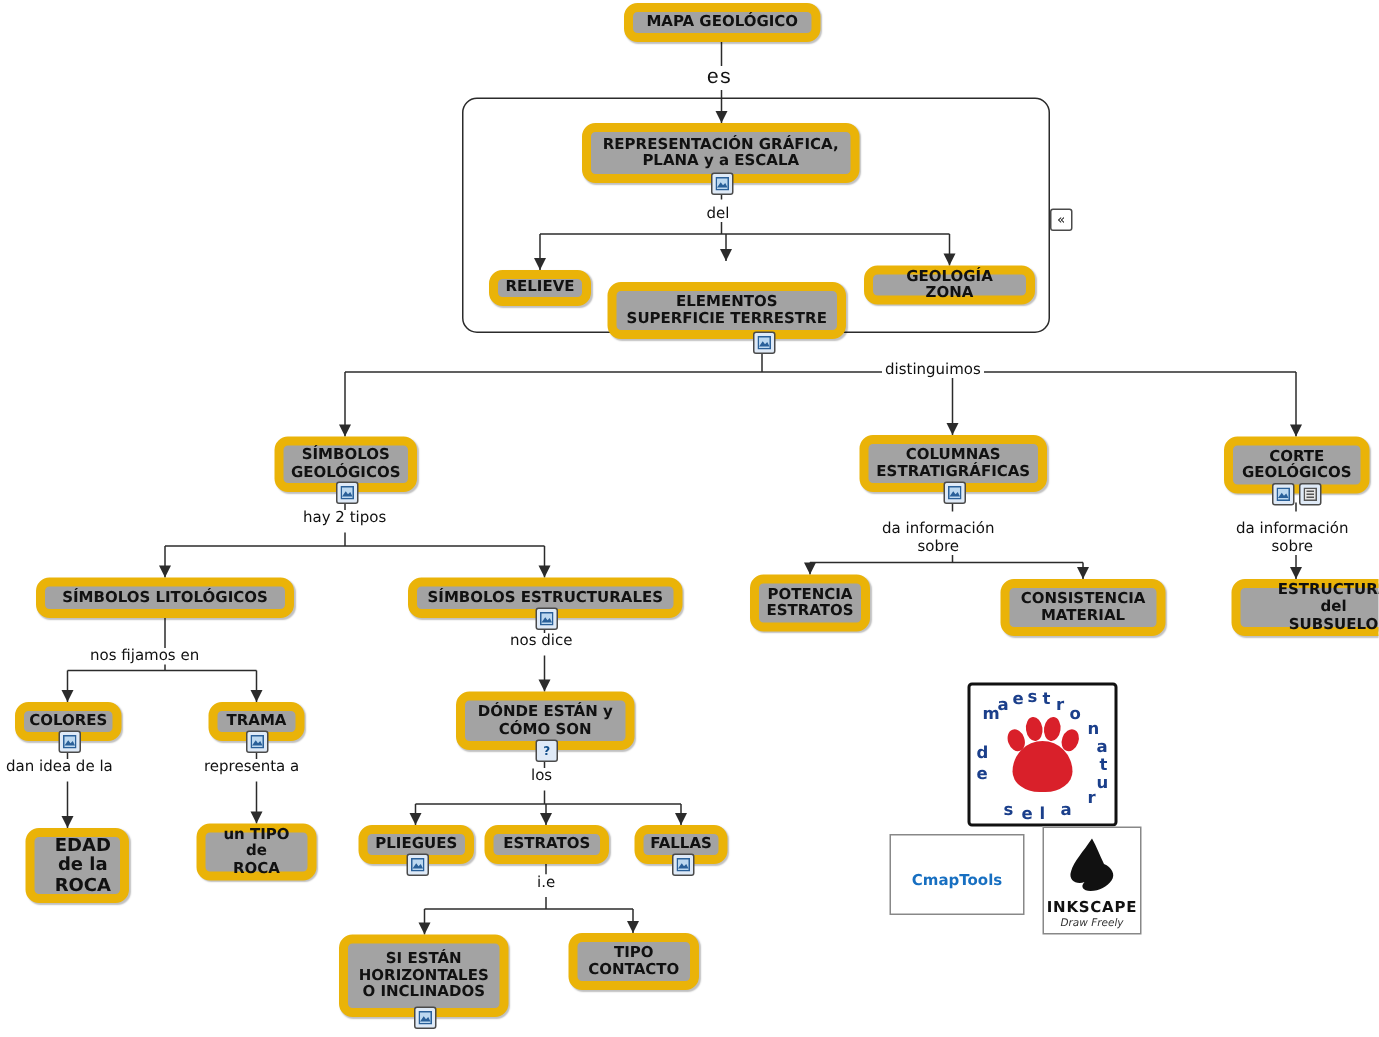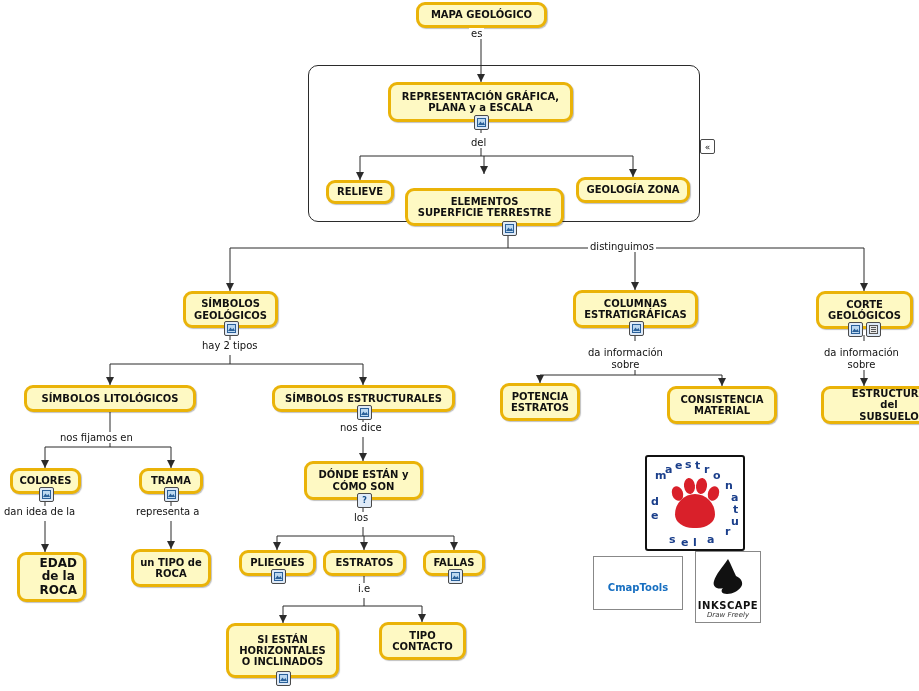--- a/index.html
+++ b/index.html
@@ -8,22 +8,22 @@
     background:#ffffff;
     font-family:"DejaVu Sans", sans-serif;
     position:relative;
     overflow:hidden;
   }
   #canvas{position:absolute;inset:0;}
   svg.lines{position:absolute;left:0;top:0;width:919px;height:691px;pointer-events:none;}
   .node{
     position:absolute;
     box-sizing:border-box;
-    background:#fef9c3;
-    border:3px solid #eab308;
+    background:#a3a3a3;
+    border:6px solid #eab308;
     border-radius:9px;
     color:#111111;
     font-weight:bold;
     text-align:center;
     display:flex;
     align-items:center;
     justify-content:center;
     line-height:1.12;
     padding:3px 6px;
     box-shadow:1px 1px 1px rgba(0,0,0,.25);
@@ -285,21 +285,21 @@
   </div>
 
   <div class="node" style="left:226px;top:623px;width:113px;height:55px;font-size:10px;">
     <span>SI ESTÁN<br>HORIZONTALES<br>O INCLINADOS</span>
   </div>
 
   <div class="node" style="left:379px;top:622px;width:87px;height:38px;font-size:10px;">
     <span>TIPO<br>CONTACTO</span>
   </div>
 
-  <div class="lbl" style="left:469px;top:28px;font-size:10px;">es</div>
+  <div class="lbl" style="left:469px;top:44px;font-size:14px;font-family:Liberation Mono, monospace;">es</div>
   <div class="lbl" style="left:469px;top:137px;font-size:10px;">del</div>
   <div class="lbl" style="left:588px;top:241px;font-size:10px;">distinguimos</div>
   <div class="lbl" style="left:200px;top:340px;font-size:10px;">hay 2 tipos</div>
   <div class="lbl" style="left:586px;top:347px;font-size:10px;text-align:center;line-height:1.15;">da información<br>sobre</div>
   <div class="lbl" style="left:822px;top:347px;font-size:10px;text-align:center;line-height:1.15;">da información<br>sobre</div>
   <div class="lbl" style="left:58px;top:432px;font-size:10px;">nos fijamos en</div>
   <div class="lbl" style="left:338px;top:422px;font-size:10px;">nos dice</div>
   <div class="lbl" style="left:2px;top:506px;font-size:10px;">dan idea de la</div>
   <div class="lbl" style="left:134px;top:506px;font-size:10px;">representa a</div>
   <div class="lbl" style="left:352px;top:512px;font-size:10px;">los</div>

